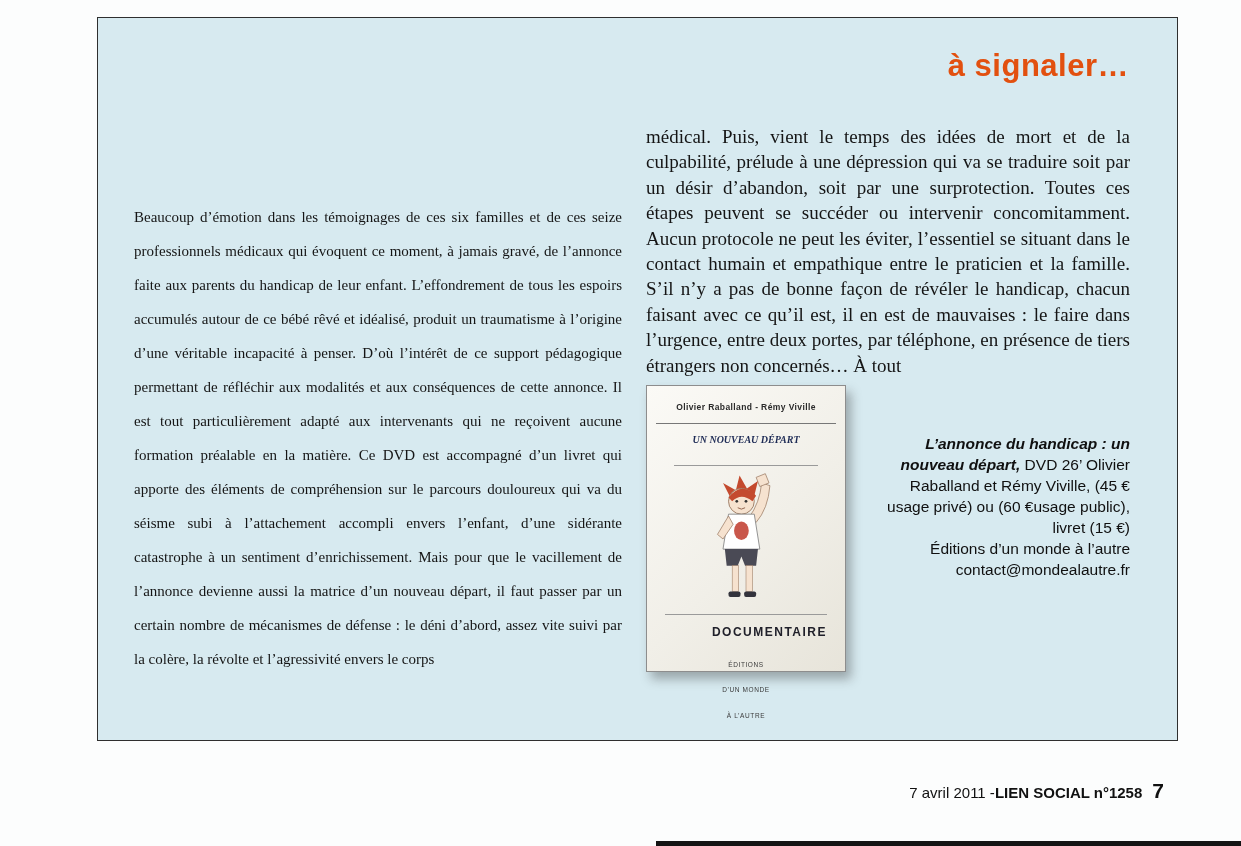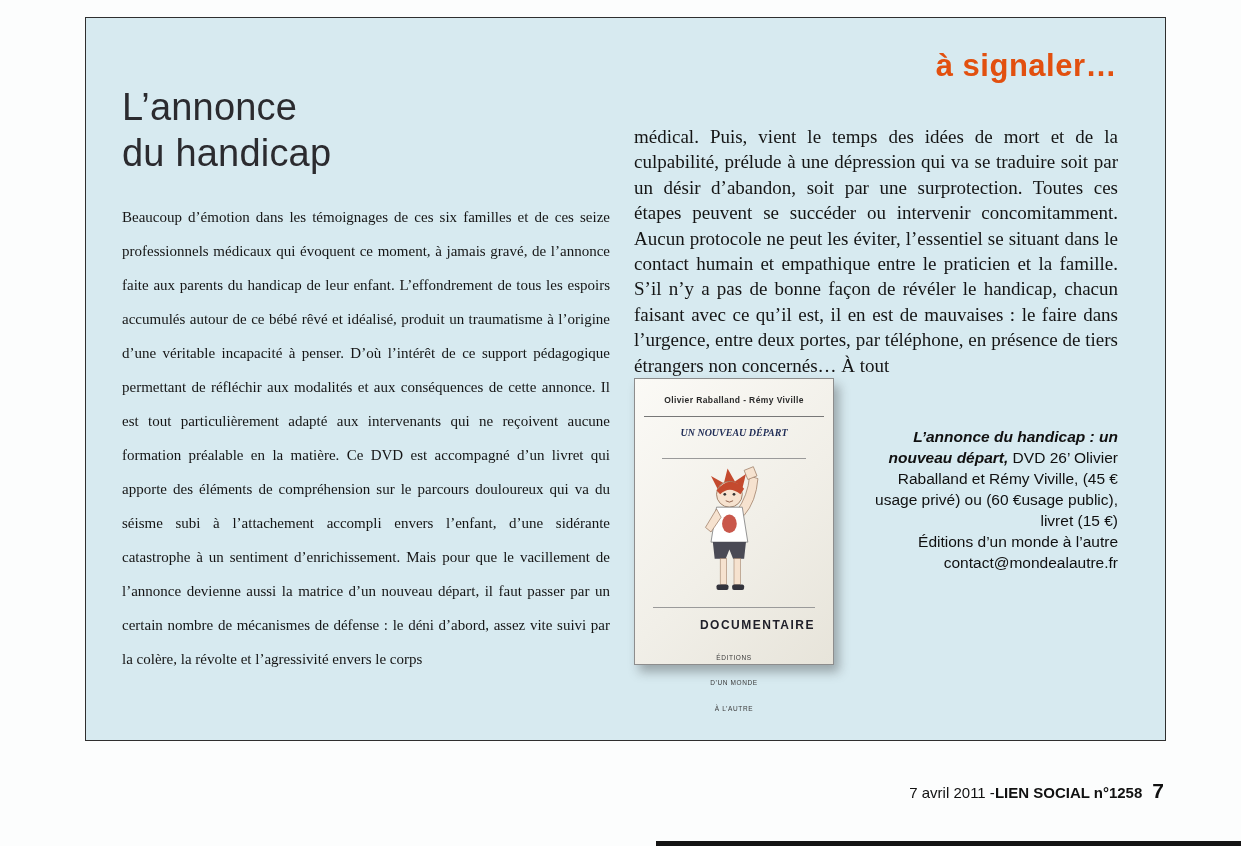--- a/index.html
+++ b/index.html
@@ -8,21 +8,21 @@
     width: 1241px; height: 846px;
     background: #fcfdfd;
     font-family: "Liberation Serif", serif;
     color: #151515;
     position: relative;
     overflow: hidden;
   }
 
   .panel {
     position: absolute;
-    left: 85px; top: 17px;
+    left: 97px; top: 17px;
     width: 1081px; height: 724px;
     background: #d7eaf0;
     border: 1px solid #2f2f2f;
   }
 
   .flag {
     position: absolute;
     top: 30px; right: 48px;
     font-family: "Liberation Sans", sans-serif;
     font-size: 31px;
@@ -56,21 +56,21 @@
     left: 548px; top: 106px;
     width: 484px;
     font-size: 19px;
     line-height: 25.4px;
     text-align: justify;
   }
   .col-right p { margin: 0; }
 
   .wrap-row {
     display: flex;
-    margin-top: 0;
+    margin-top: 7px;
   }
 
   
   .cover {
     flex: 0 0 200px;
     width: 200px; height: 287px;
     background: linear-gradient(135deg, #fbfaf6 0%, #f1efe8 55%, #e7e4da 100%);
     border: 1px solid #8d8d8d;
     box-shadow: 5px 7px 10px rgba(40,40,40,0.35);
     margin-right: 22px;
@@ -170,24 +170,20 @@
     background: #141414;
   }
 </style>
 </head>
 <body>
 
 <div class="panel">
 
   <div class="flag">à signaler…</div>
 
-  <div class="article-title">
-    <div>L’annonce</div>
-    <div>du handicap</div>
-  </div>
 
   <div class="col-left">Beaucoup d’émotion dans les témoignages de ces six familles et de ces seize professionnels médicaux qui évoquent ce moment, à jamais gravé, de l’annonce faite aux parents du handicap de leur enfant. L’effondrement de tous les espoirs accumulés autour de ce bébé rêvé et idéalisé, produit un traumatisme à l’origine d’une véritable incapacité à penser. D’où l’intérêt de ce support pédagogique permettant de réfléchir aux modalités et aux conséquences de cette annonce. Il est tout particulièrement adapté aux intervenants qui ne reçoivent aucune formation préalable en la matière. Ce DVD est accompagné d’un livret qui apporte des éléments de compréhension sur le parcours douloureux qui va du séisme subi à l’attachement accompli envers l’enfant, d’une sidérante catastrophe à un sentiment d’enrichissement. Mais pour que le vacillement de l’annonce devienne aussi la matrice d’un nouveau départ, il faut passer par un certain nombre de mécanismes de défense : le déni d’abord, assez vite suivi par la colère, la révolte et l’agressivité envers le corps</div>
 
   <div class="col-right">
     <p>médical. Puis, vient le temps des idées de mort et de la culpabilité, prélude à une dépression qui va se traduire soit par un désir d’abandon, soit par une surprotection. Toutes ces étapes peuvent se succéder ou intervenir concomitamment. Aucun protocole ne peut les éviter, l’essentiel se situant dans le contact humain et empathique entre le praticien et la famille. S’il n’y a pas de bonne façon de révéler le handicap, chacun faisant avec ce qu’il est, il en est de mauvaises : le faire dans l’urgence, entre deux portes, par téléphone, en présence de tiers étrangers non concernés… À tout</p>
 
     <div class="wrap-row">
 
       <div class="cover">
         <div class="cover-credits">Olivier Raballand - Rémy Viville</div>

